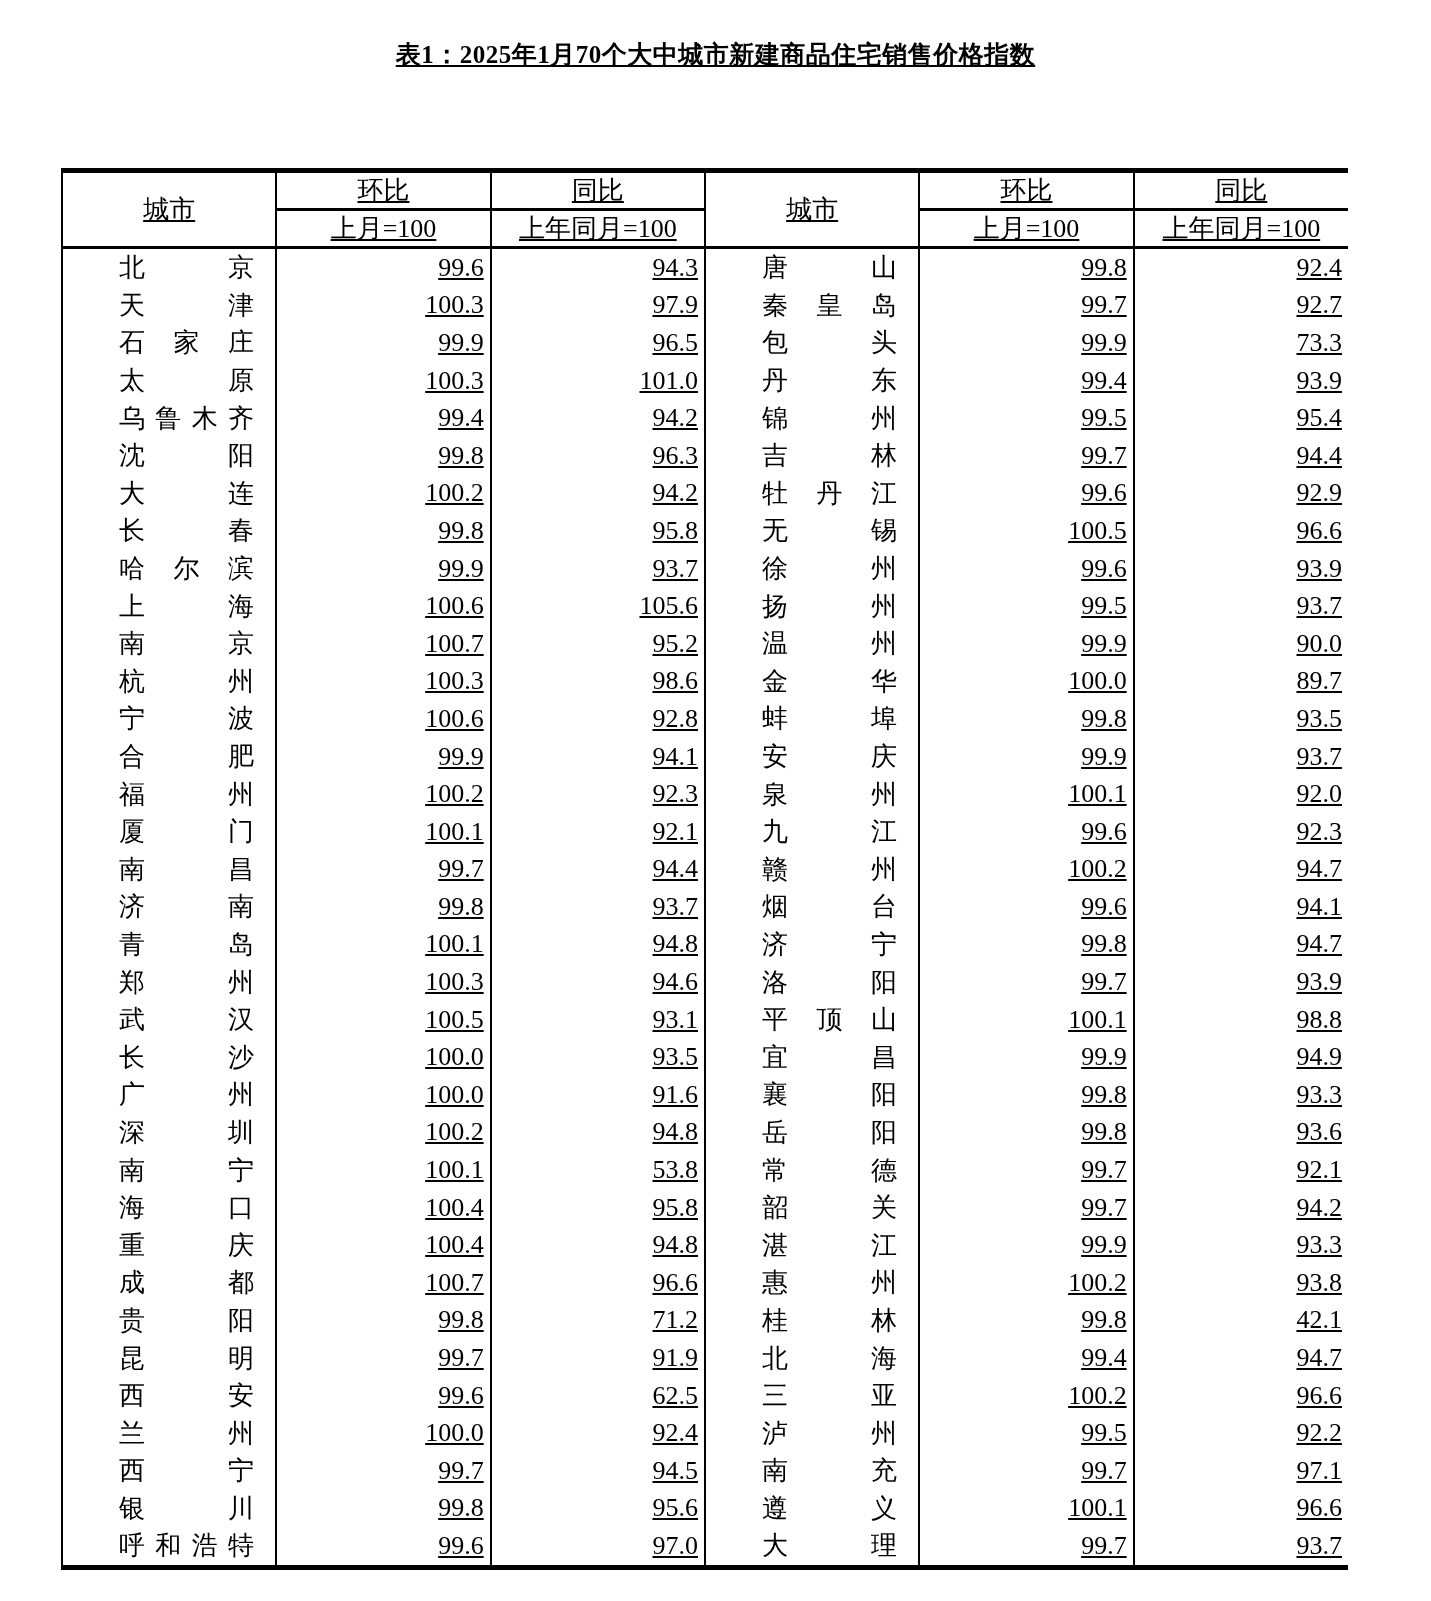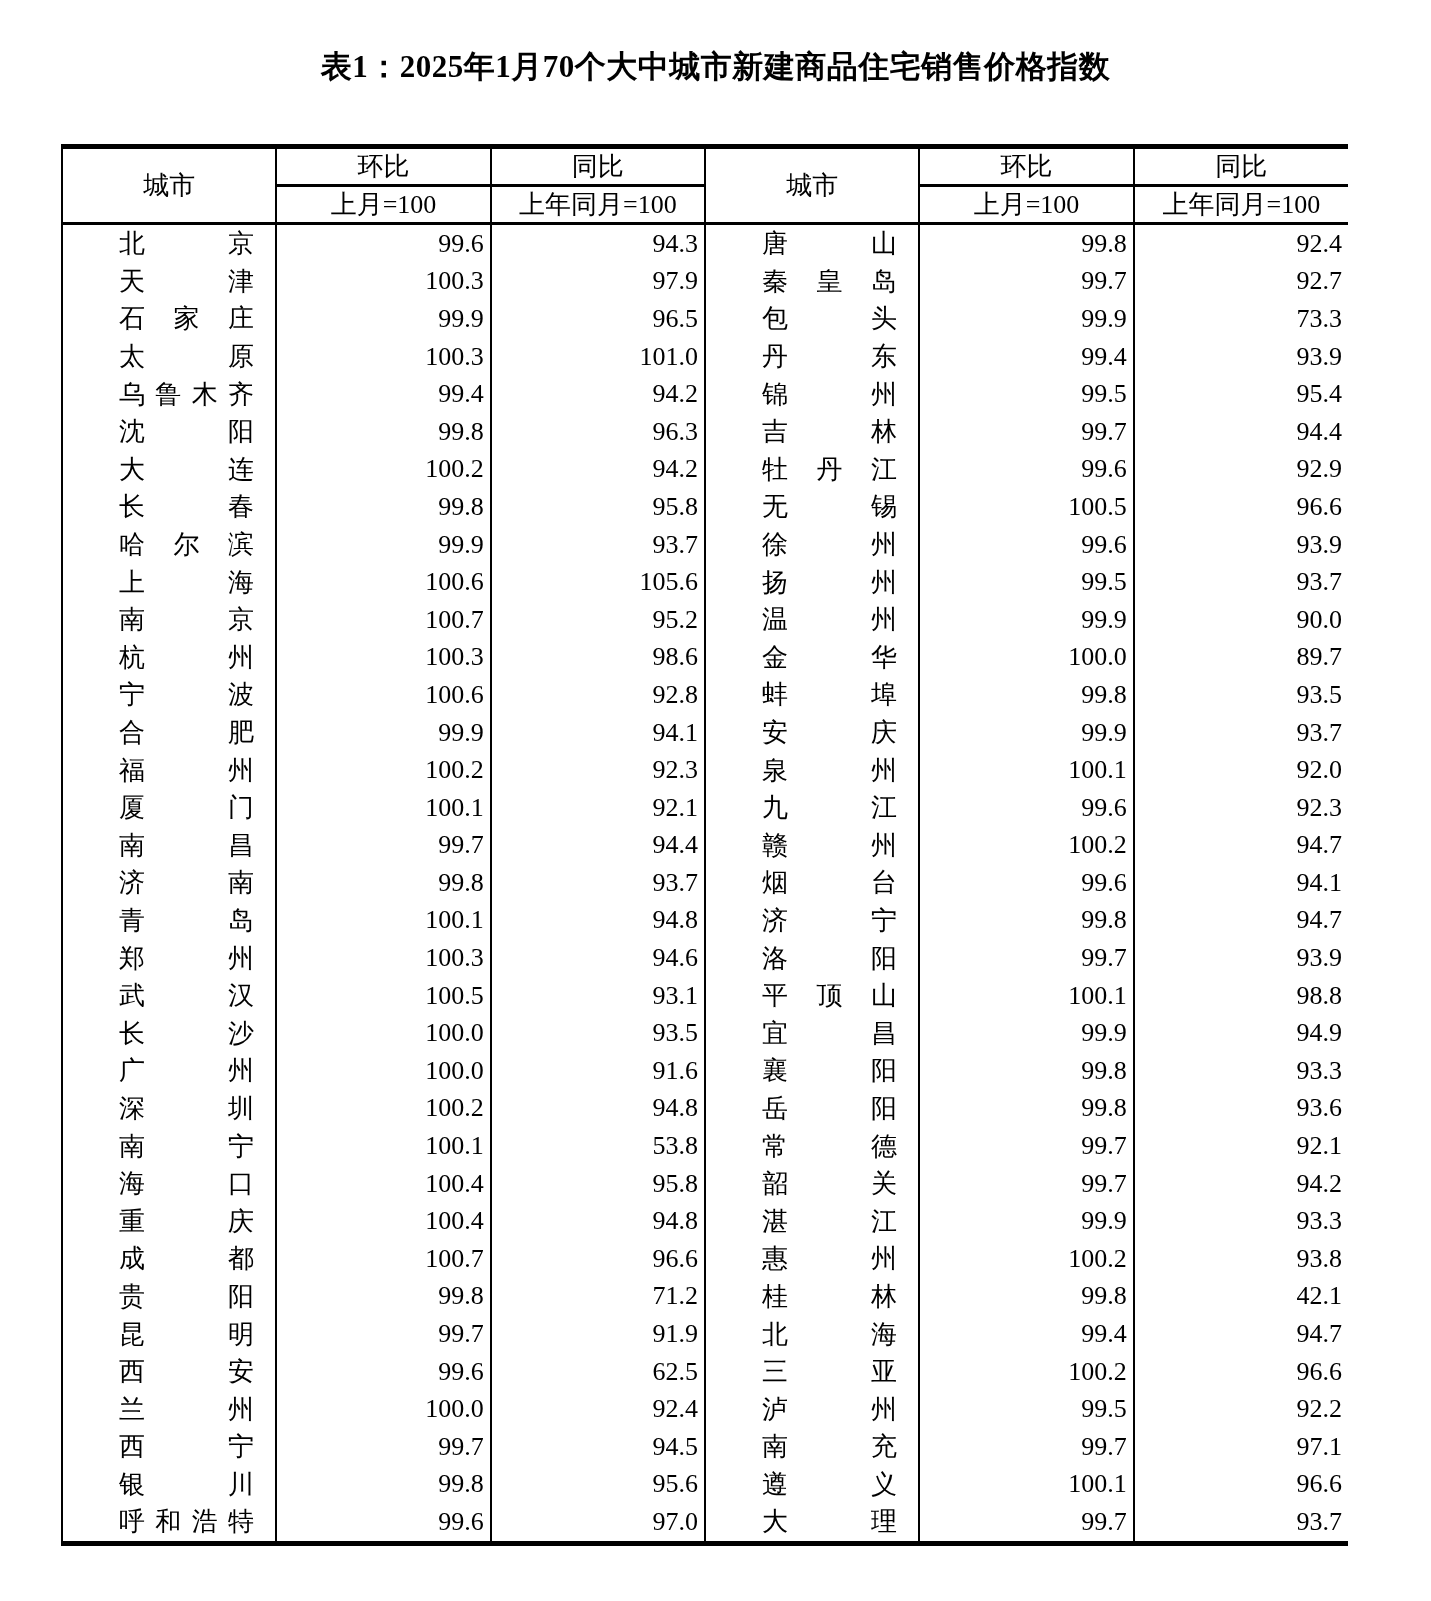--- a/index.html
+++ b/index.html
@@ -11,34 +11,36 @@
   }
   .page {
     position: relative;
     width: 1431px;
     height: 1601px;
     background: #ffffff;
     overflow: hidden;
   }
   .page-title {
     position: absolute;
-    top: 46px;
+    top: 38px;
     left: 0;
     width: 100%;
     text-align: center;
-    font-size: 31px;
+    font-size: 25px;
     font-weight: bold;
     letter-spacing: 0.5px;
     white-space: nowrap;
+    text-decoration: underline;
   }
   .table-wrap {
     position: absolute;
     left: 61px;
-    top: 144px;
+    top: 168px;
     width: 1286px;
+    text-decoration: underline;
   }
   table.price-table {
     width: 1286px;
     table-layout: fixed;
     border-collapse: collapse;
     border-top: 5px solid #000;
     border-bottom: 5px solid #000;
     border-left: 2px solid #000;
     font-size: 26px;
   }

